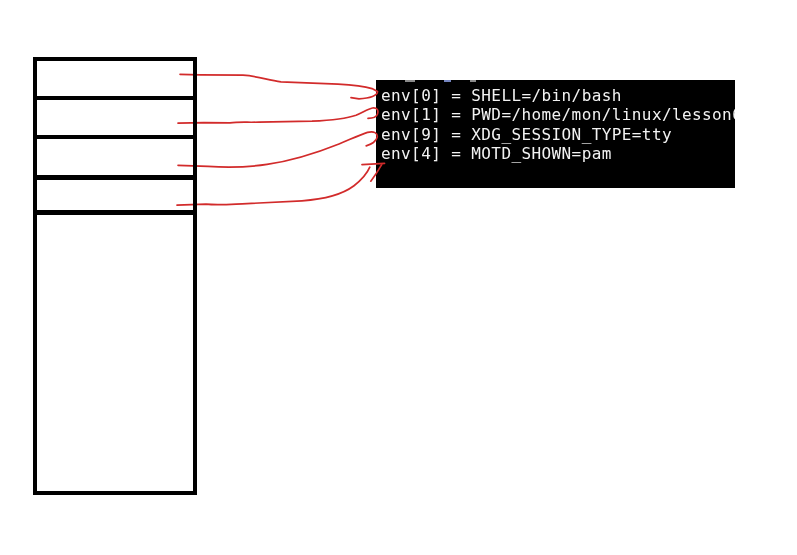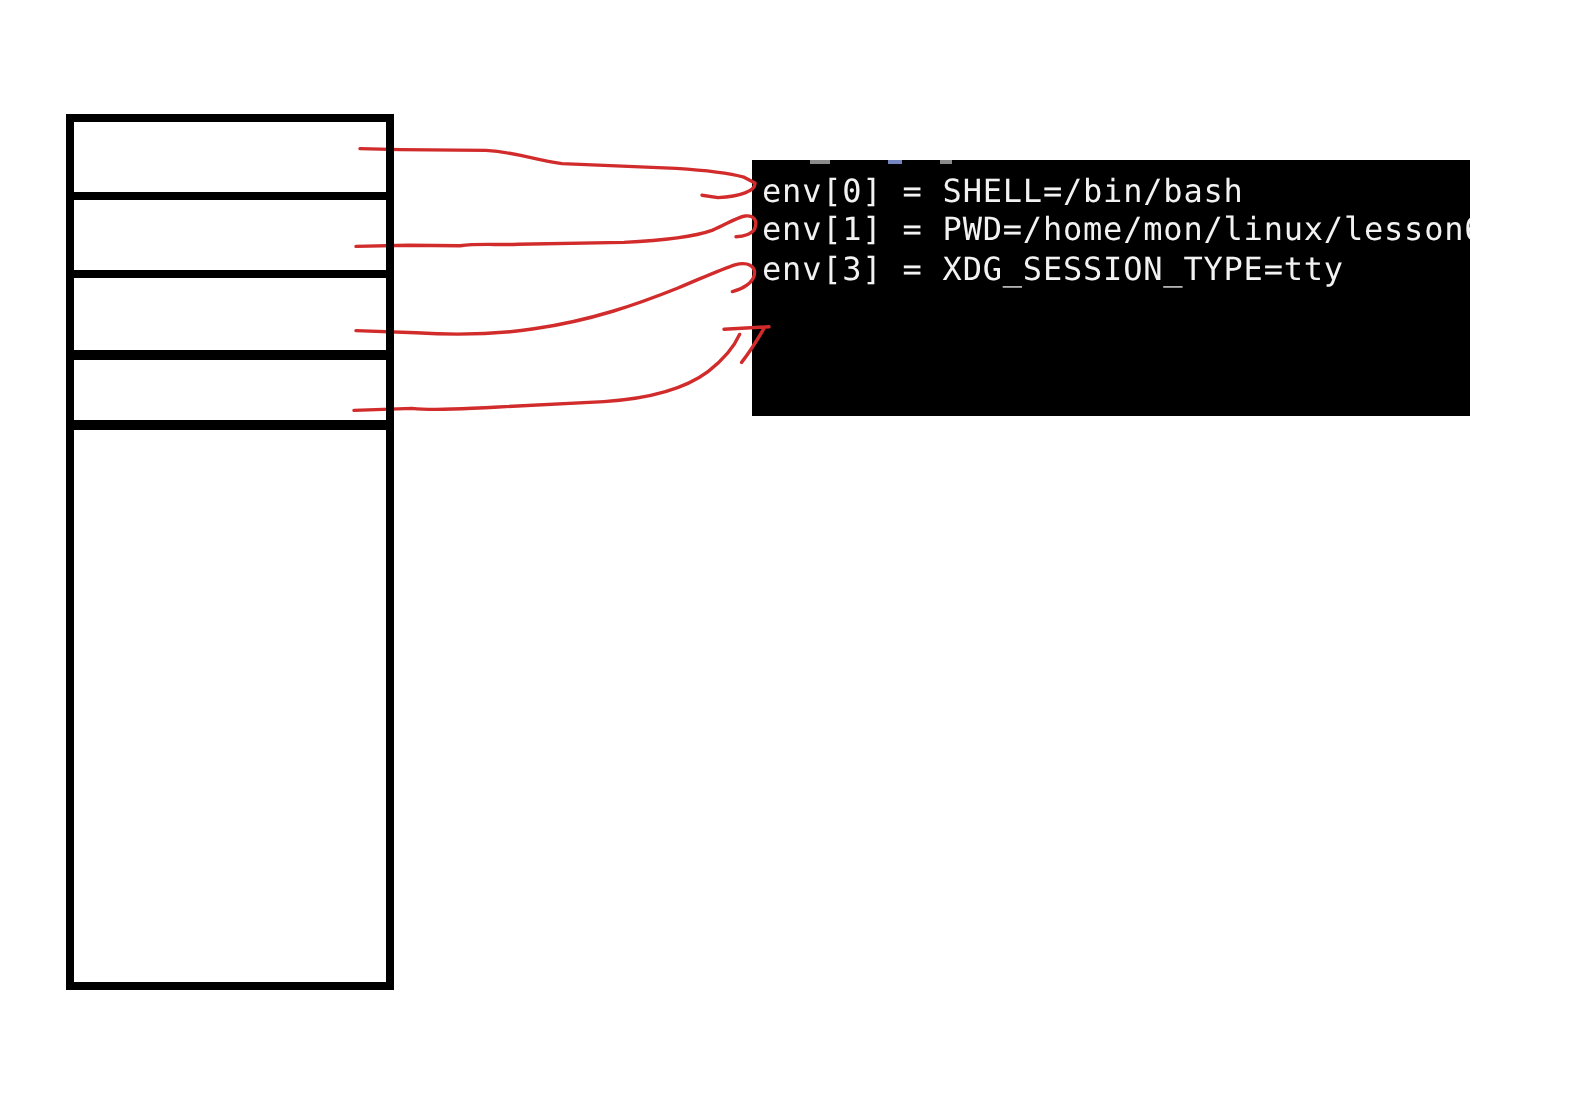--- a/index.html
+++ b/index.html
@@ -16,21 +16,21 @@
     position:relative;
     overflow:hidden;
     font-family:"DejaVu Sans","Liberation Sans",sans-serif;
   }
   .canvas{position:absolute;inset:0;}
 
   
   .terminal{
     position:absolute;
     left:376px;top:80px;
-    width:359px;height:128px;
+    width:359px;height:108px;
     background:var(--terminal-bg);
     color:var(--terminal-text);
     overflow:hidden;
     z-index:1;
     padding:6px 17px 0 5px;
     box-sizing:border-box;
   }
   .term-line{
     font-family:"DejaVu Sans Mono","Liberation Mono",monospace;
     font-size:16px;
@@ -88,21 +88,22 @@
 <body>
 
 <div class="canvas">
 
   <div class="terminal">
     <div class="frag f1"></div>
     <div class="frag f2"></div>
     <div class="frag f3"></div>
     <div class="term-line">env[0] = SHELL=/bin/bash</div>
     <div class="term-line">env[1] = PWD=/home/mon/linux/lesson6</div>
-    <div class="term-line">env[3] = XDG_SESSION_TYPE=tty</div>
+    <div class="term-line">env[9] = XDG_SESSION_TYPE=tty</div>
+    <div class="term-line">env[4] = MOTD_SHOWN=pam</div>
   </div>
 
   <svg class="arrows" viewBox="0 0 797 555" xmlns="http://www.w3.org/2000/svg">
     <path d="M 180,74.3 L 200,74.8 L 243,75.2 C 259,76.2 267,80 281,81.8 L 338,84.2 C 354,85.2 364,86.4 372,88.6 L 377.5,91.5 C 377.8,95.5 370,98.2 359,98.8 L 351,97.6"></path>
     <path d="M 178,123.2 L 204,122.6 L 230,122.9 C 239,121.6 249,122.6 259,122.1 L 312,121.2 C 333,120.2 347,118.4 356,115.2 C 363,112.3 368,108.8 372.5,108 C 377.2,107.4 378.8,110.6 377.4,114.2 C 376.4,116.8 372,118.3 368,118.4"></path>
     <path d="M 178,165.3 L 208,166.4 C 227,167.6 249,167.1 267,164.4 C 296,160.2 319,152 339,144 C 352,138.6 361,134.4 367.5,132.4 C 374,130.6 377.8,133.2 377.2,137.2 C 376.6,141.2 371.4,144.6 366.2,145.8"></path>
     <path d="M 177,205.2 L 206,204.2 C 219,205.6 233,204.1 247,203.6 L 302,200.8 C 326,199.2 343,194 354,185.8 C 363,178.8 367.6,172.2 369.8,167.2 M 362,164.6 L 384.5,163.4 M 382,164.2 C 379,169.4 375,175.8 370.8,181.2"></path>
   </svg>
 
   <div class="array-box">

